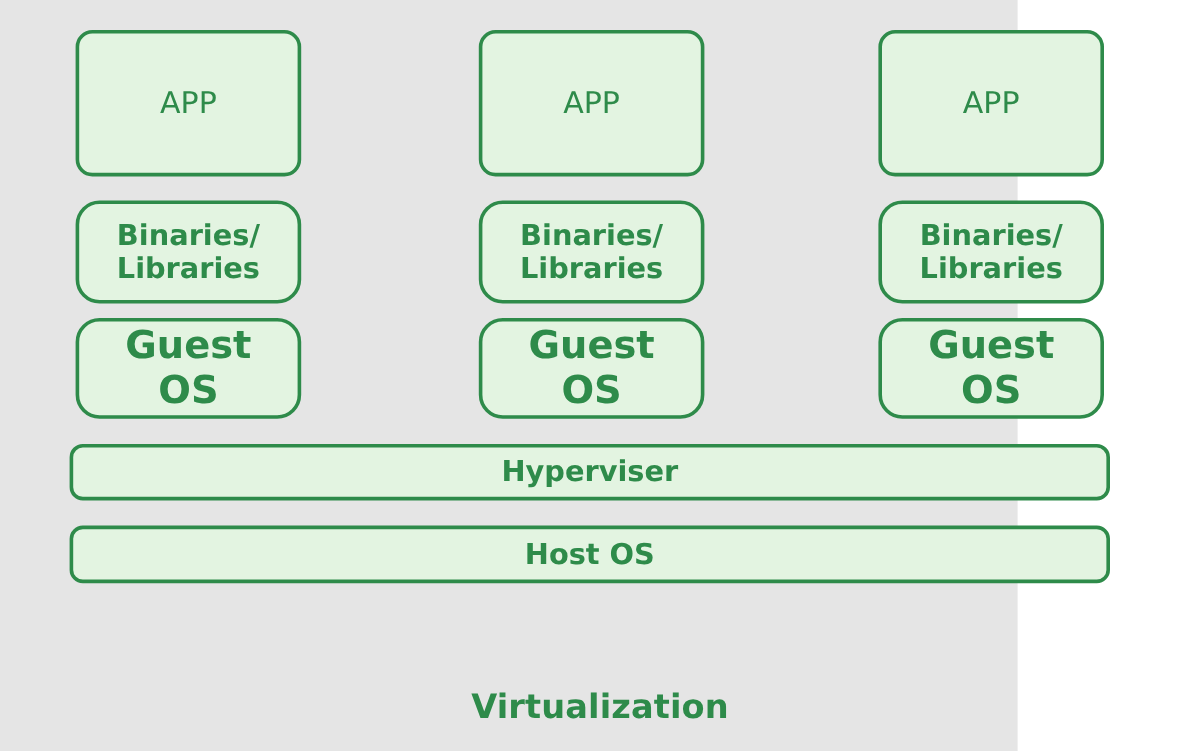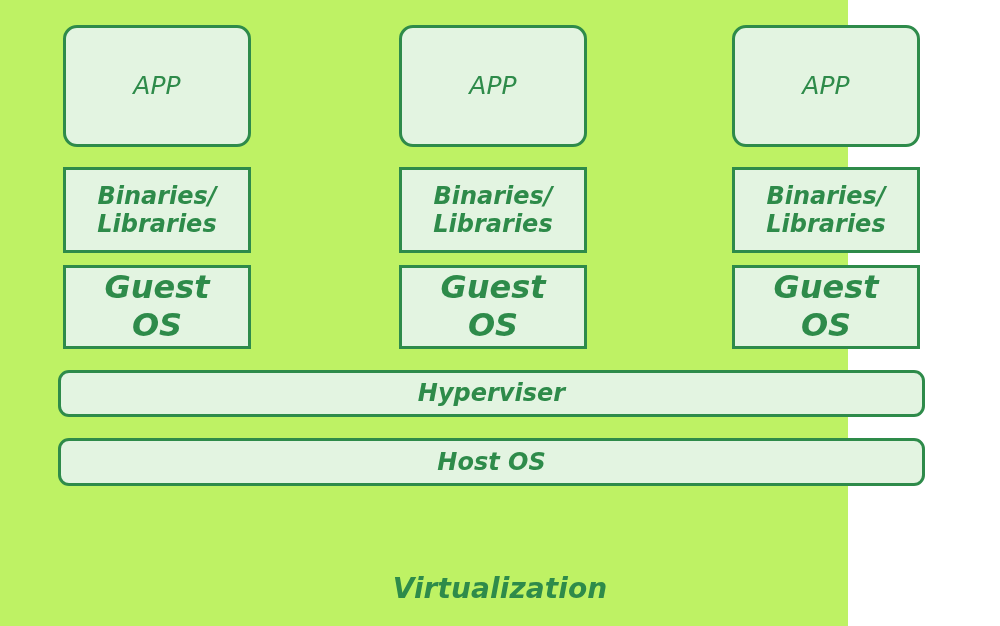--- a/index.html
+++ b/index.html
@@ -13,31 +13,30 @@
     height: 626px;
     font-family: "DejaVu Sans", "Liberation Sans", sans-serif;
     overflow: hidden;
     position: relative;
   }
 
   #diagram {
     position: relative;
     width: 848px;
     height: 626px;
-    background: #bef264;
-    font-style: italic;
+    background: #e5e5e5;
   }
 
   
   .box {
     position: absolute;
     box-sizing: border-box;
     background: #e3f4e1;
     border: 3px solid #2e8b4a;
-    border-radius: 0;
+    border-radius: 20px;
     color: #2e8b4a;
     display: flex;
     align-items: center;
     justify-content: center;
     text-align: center;
     line-height: 1.18;
     white-space: pre-line;
   }
 
   

